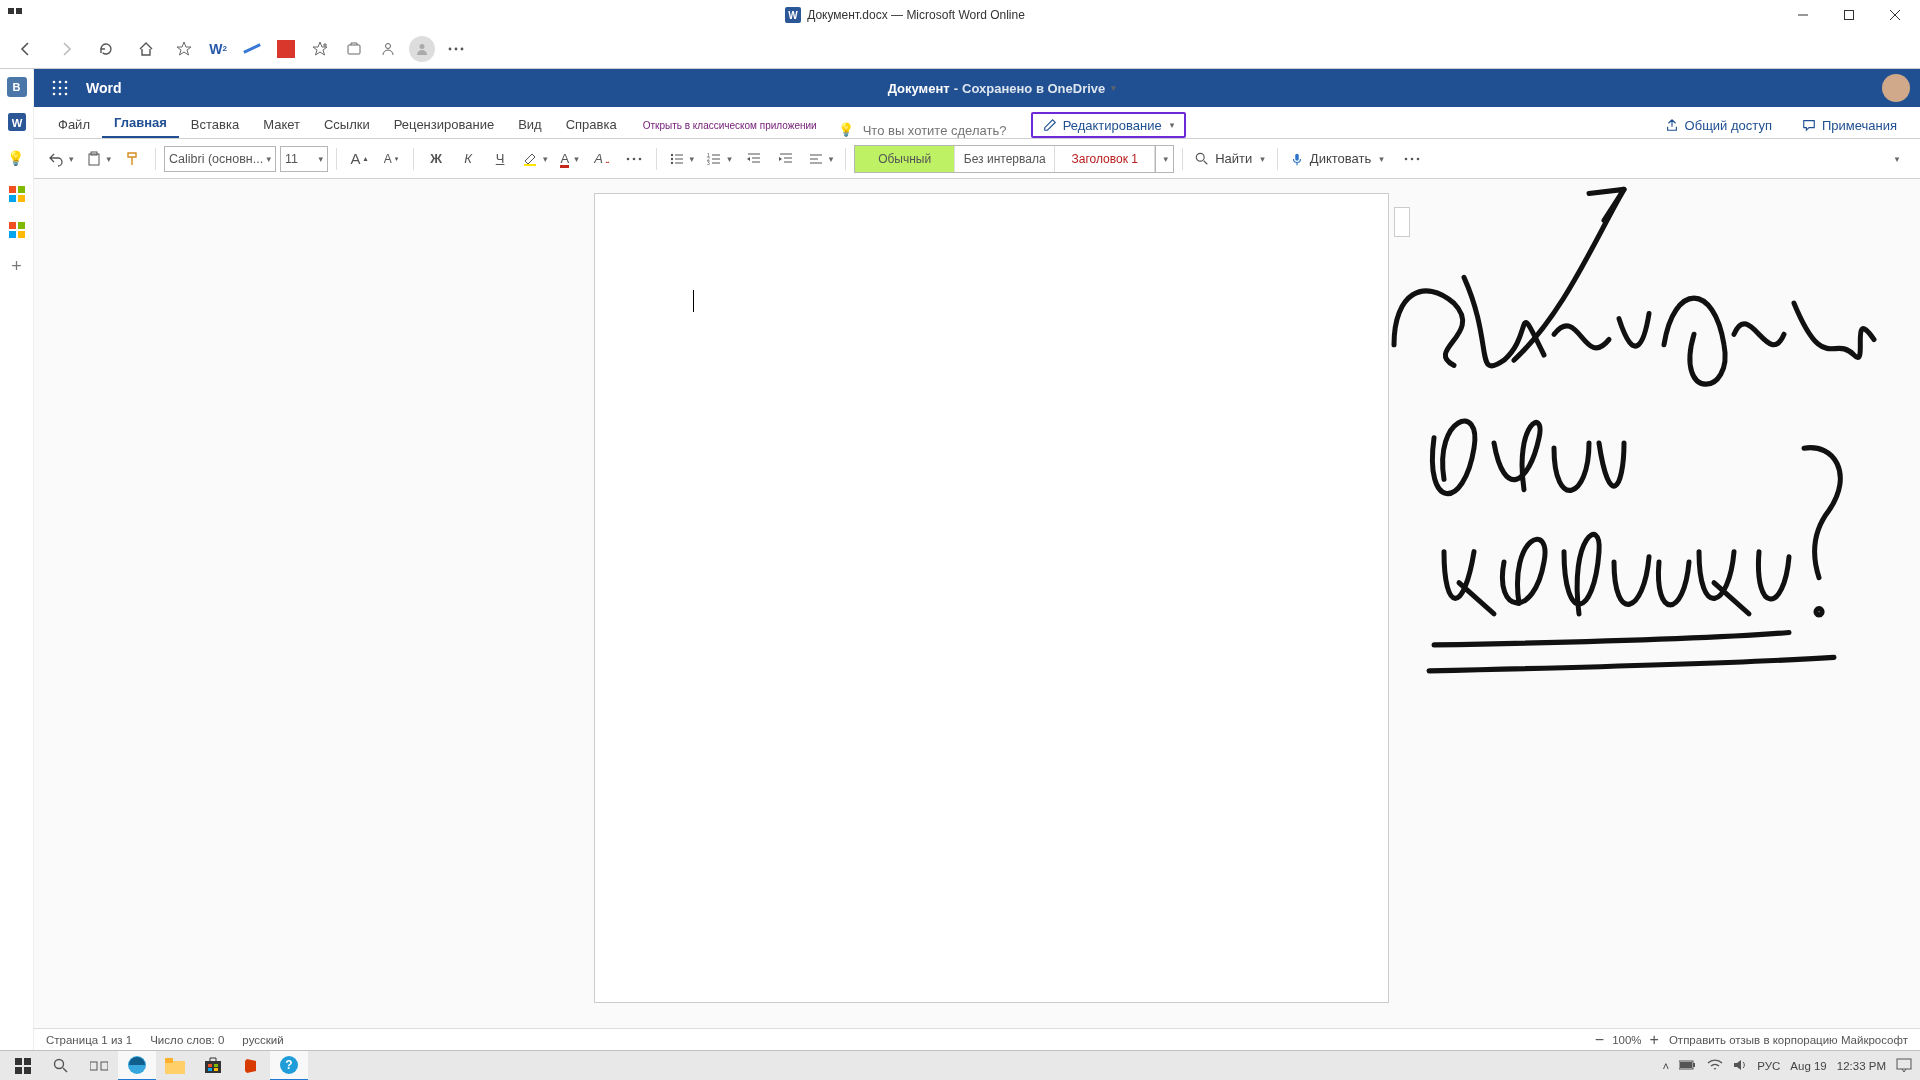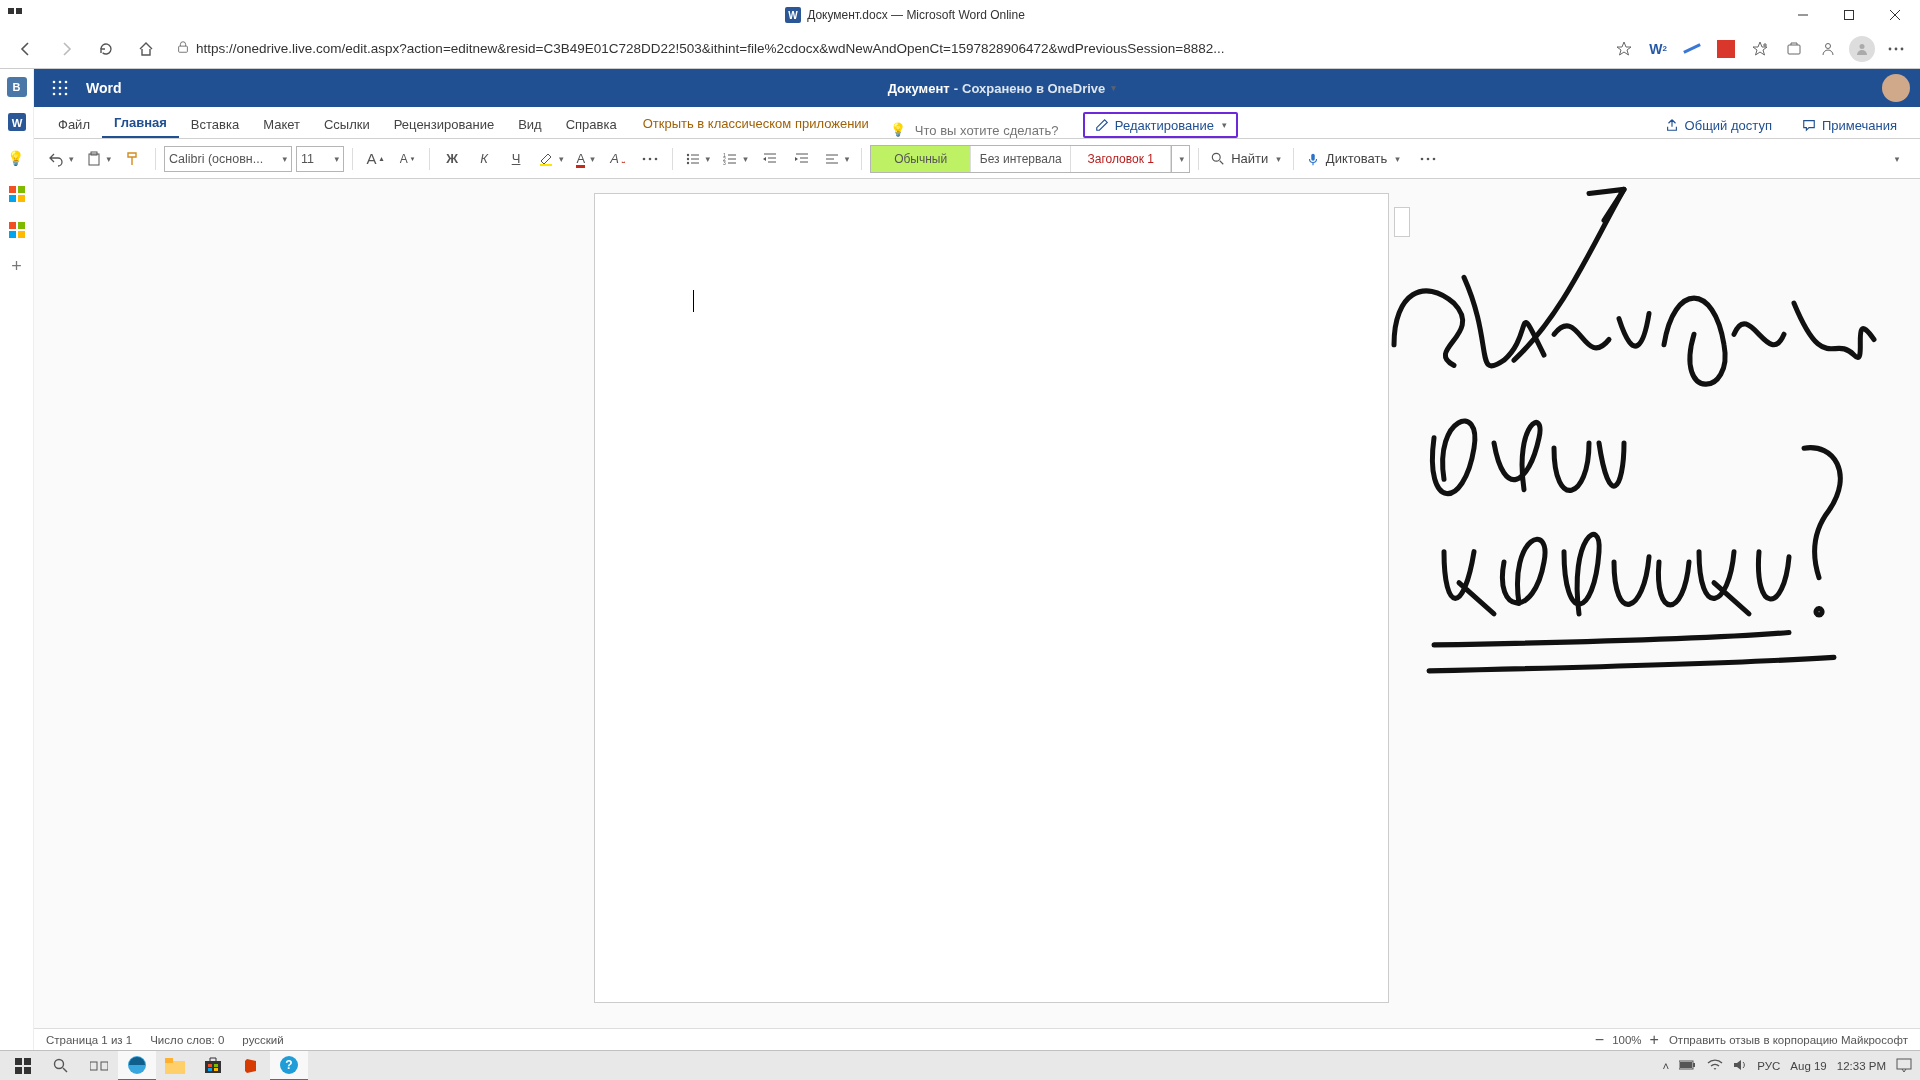--- a/index.html
+++ b/index.html
@@ -34,33 +34,33 @@
 .word-brand { margin-left:10px; font-weight:600; }
 .word-header .center { flex:1; display:flex; justify-content:center; align-items:center; gap:4px; font-size:13px;font-weight:bold; }
 .word-header .dim { opacity:.85; }
 .word-avatar { width:28px; height:28px; border-radius:50%; background:#d0a88a; }
 
 
 .ribbon-tabs { height:32px; display:flex; align-items:flex-end; padding:0 12px; gap:0; border-bottom:1px solid #d0d0d0; font-size:13px; color:#444; }
 .ribbon-tabs .tab { padding:7px 12px 6px; cursor:pointer; }
 .ribbon-tabs .tab.active { font-weight:600; border-bottom:2px solid #205092; color:#205092; }
 .ribbon-tabs .spacer { flex:1; }
-.ribbon-tabs .open-desktop { color:#a16207; font-size:13px; cursor:pointer; padding:7px 14px; display:flex; align-items:center; gap:6px;}
+.ribbon-tabs .open-desktop { color:#701a75; font-size:10px; cursor:pointer; padding:7px 14px; display:flex; align-items:center; gap:6px;}
 .ribbon-tabs .tell-me { display:flex; align-items:center; gap:8px; color:#888; font-size:13px; padding:0 8px; }
 .tell-me input { border:none; outline:none; font-size:13px; width:150px; }
 .edit-btn { border:2px solid #6d28d9; height:26px; padding:0 10px; display:flex; align-items:center; gap:6px; color:#205092; font-size:13px; border-radius:2px; cursor:pointer; margin-left:10px;}
 .edit-btn svg { fill:#205092; }
 .share-btn, .comments-btn { height:26px; padding:0 10px; display:flex; align-items:center; gap:6px; color:#205092; font-size:13px; cursor:pointer; margin-left:8px; border:1px solid transparent; }
 
 
 .toolbar { height:40px; display:flex; align-items:center; padding:0 10px; gap:4px; border-bottom:1px solid #d0d0d0; font-size:13px; color:#555; }
 .tbtn { height:28px; min-width:28px; padding:0 4px; display:flex; align-items:center; justify-content:center; gap:3px; cursor:pointer; border-radius:2px; }
 .tsep { width:1px; height:22px; background:#ddd; margin:0 4px; }
 .sel { height:26px; border:1px solid #b5b5b5; background:#fff; font-size:12.5px; padding:0 4px; cursor:pointer; display:flex; align-items:center; }
-.sel.font { width:128px; justify-content:space-between; }
+.sel.font { width:112px; justify-content:space-between; }
 .sel.size { width:48px; justify-content:space-between; }
 .styles { display:flex; height:28px; border:1px solid #b5b5b5; }
 .style-tile { width:100px; border-right:1px solid #ddd; display:flex; align-items:center; justify-content:center; font-size:12px; cursor:pointer; }
 .style-tile.sel-tile { background:#bef264; }
 .style-tile:last-child{ width:28px; border-right:none; }
 .style-more{ width:18px; border-left:1px solid #b5b5b5; display:flex; align-items:center; justify-content:center; }
 .toolbar .findbox { display:flex; align-items:center; gap:6px; color:#444; cursor:pointer; }
 .toolbar .dict { display:flex; align-items:center; gap:6px; color:#444; cursor:pointer; }
 
 
@@ -149,27 +149,20 @@
       <svg width="16" height="16" viewBox="0 0 16 16">
         <path d="M3 8a5 5 0 1 1 1.6 3.7" fill="none" stroke="#555" stroke-width="1.4"></path>
         <path d="M3 12 L3 8 L7 8" fill="none" stroke="#555" stroke-width="1.4"></path>
       </svg>
     </div>
   <div class="bb-btn">
       <svg width="16" height="16" viewBox="0 0 16 16">
         <path d="M2 8 L8 2 L14 8 M4 8 V14 H12 V8" fill="none" stroke="#555" stroke-width="1.4"></path>
       </svg>
     </div>
-  <div class="addr">
-    <span class="lock"><svg width="14" height="14" viewBox="0 0 16 16">
-          <rect x="3" y="7" width="10" height="7" rx="1" fill="none" stroke="#666"></rect>
-          <path d="M5 7 V5 a3 3 0 0 1 6 0 V7" fill="none" stroke="#666"></path>
-        </svg></span>
-    <span>https://onedrive.live.com/edit.aspx?action=editnew&amp;resid=C3B49E01C728DD22!503&amp;ithint=file%2cdocx&amp;wdNewAndOpenCt=1597828906472&amp;wdPreviousSession=8882...</span>
-  </div>
   <div class="bb-right">
     <div class="bb-icon">
         <svg width="16" height="16" viewBox="0 0 16 16">
           <path d="M8 1 L10 6 L15 6 L11 9 L12.5 14 L8 11 L3.5 14 L5 9 L1 6 L6 6 Z" fill="none" stroke="#666"></path>
         </svg>
       </div>
     <div class="bb-icon" style="font-weight:bold;color:#2458a6;">W<sup style="font-size:8px">2</sup></div>
     <div class="bb-icon">
         <span class="blue-pen"></span>
       </div>

